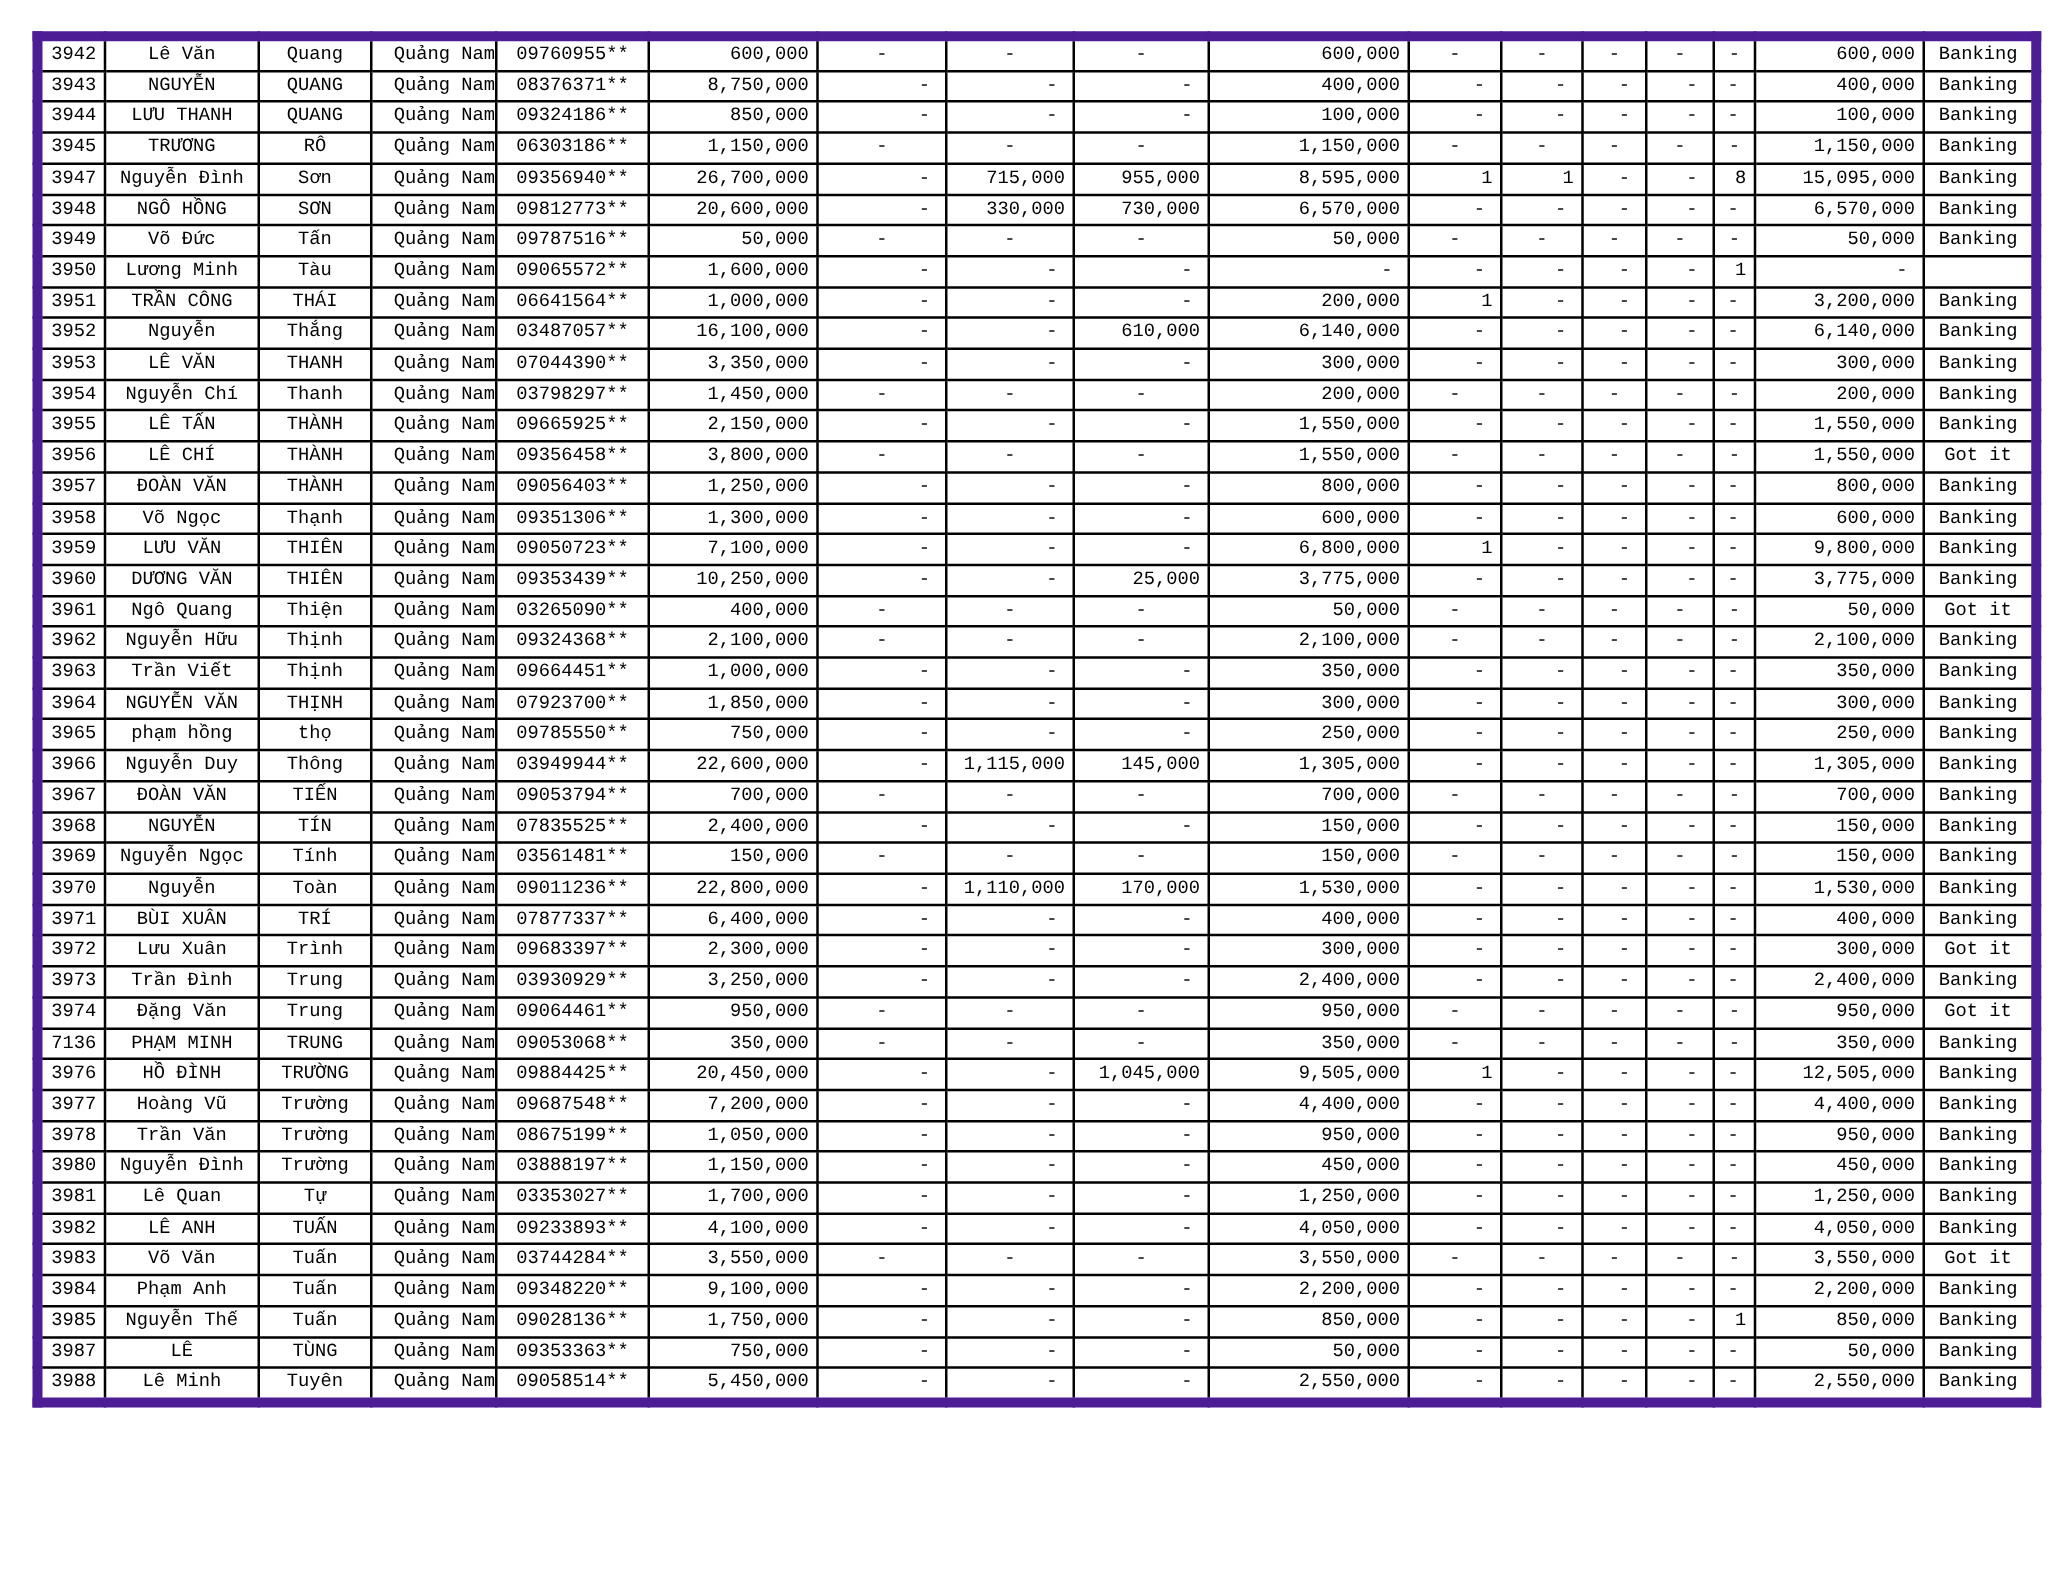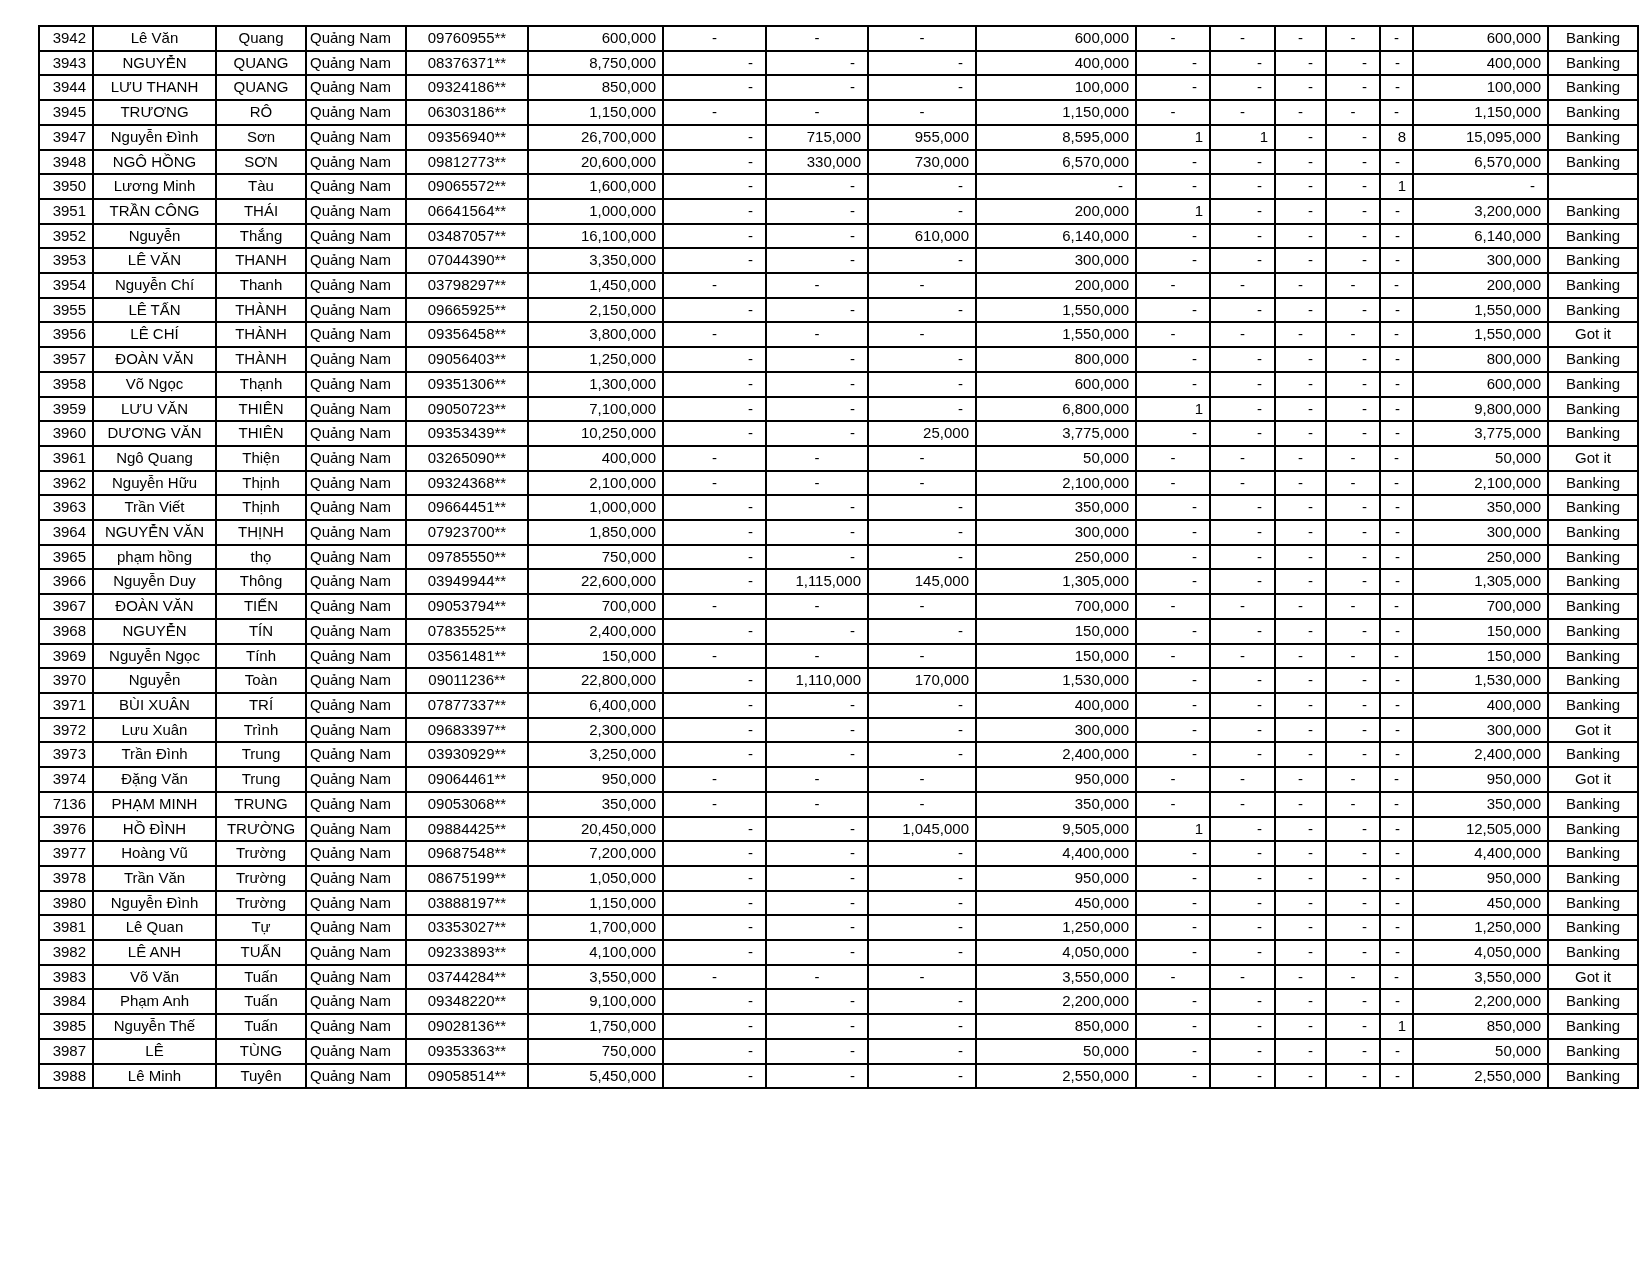--- a/index.html
+++ b/index.html
@@ -3,37 +3,38 @@
 <meta charset="utf-8">
 <style>
   html,body{margin:0;padding:0;}
   body{
     width:1650px;height:1275px;background:#ffffff;
     font-family:"Liberation Sans", sans-serif;
     color:#000;
     position:relative;
   }
   table.roster{
-    position:absolute;left:38px;top:25px;
+    position:absolute;left:26px;top:25px;
     border-collapse:collapse;table-layout:fixed;
-    border:1px solid #4c1d95;
+    border:8px solid #4c1d95;
+    font-family:Liberation Mono, monospace;
   }
   td{
     border:2px solid #000;
     height:22.7px;
     font-size:15px;
     line-height:22.7px;
     padding:0;
     overflow:hidden;
     white-space:nowrap;
     background:#fff;
   }
   td.al-r{text-align:right;padding-right:6px;}
   td.al-c{text-align:center;}
-  td.al-l{text-align:left;padding-left:3px;}
+  td.al-l{text-align:right;padding-left:3px;}
   td.num{text-align:right;padding-right:6px;}
   td.dash-r{text-align:right;padding-right:12px;}
   td.dash-c{text-align:center;}
 </style>
 </head>
 <body>
 
 <table class="roster">
   <colgroup>
     <col style="width:54px">
@@ -163,20 +164,39 @@
         <td class="num">6,570,000</td>
         <td class="dash-r">-</td>
         <td class="dash-r">-</td>
         <td class="dash-r">-</td>
         <td class="dash-r">-</td>
         <td class="dash-r">-</td>
         <td class="num">6,570,000</td>
         <td class="al-c">Banking</td>
       </tr>
       <tr>
+        <td class="al-r">3949</td>
+        <td class="al-c">Võ Đức</td>
+        <td class="al-c">Tấn</td>
+        <td class="al-l">Quảng Nam</td>
+        <td class="al-c">09787516**</td>
+        <td class="num">50,000</td>
+        <td class="dash-c">-</td>
+        <td class="dash-c">-</td>
+        <td class="dash-c">-</td>
+        <td class="num">50,000</td>
+        <td class="dash-c">-</td>
+        <td class="dash-c">-</td>
+        <td class="dash-c">-</td>
+        <td class="dash-c">-</td>
+        <td class="dash-c">-</td>
+        <td class="num">50,000</td>
+        <td class="al-c">Banking</td>
+      </tr>
+      <tr>
         <td class="al-r">3950</td>
         <td class="al-c">Lương Minh</td>
         <td class="al-c">Tàu</td>
         <td class="al-l">Quảng Nam</td>
         <td class="al-c">09065572**</td>
         <td class="num">1,600,000</td>
         <td class="dash-r">-</td>
         <td class="dash-r">-</td>
         <td class="dash-r">-</td>
         <td class="dash-r">-</td>

